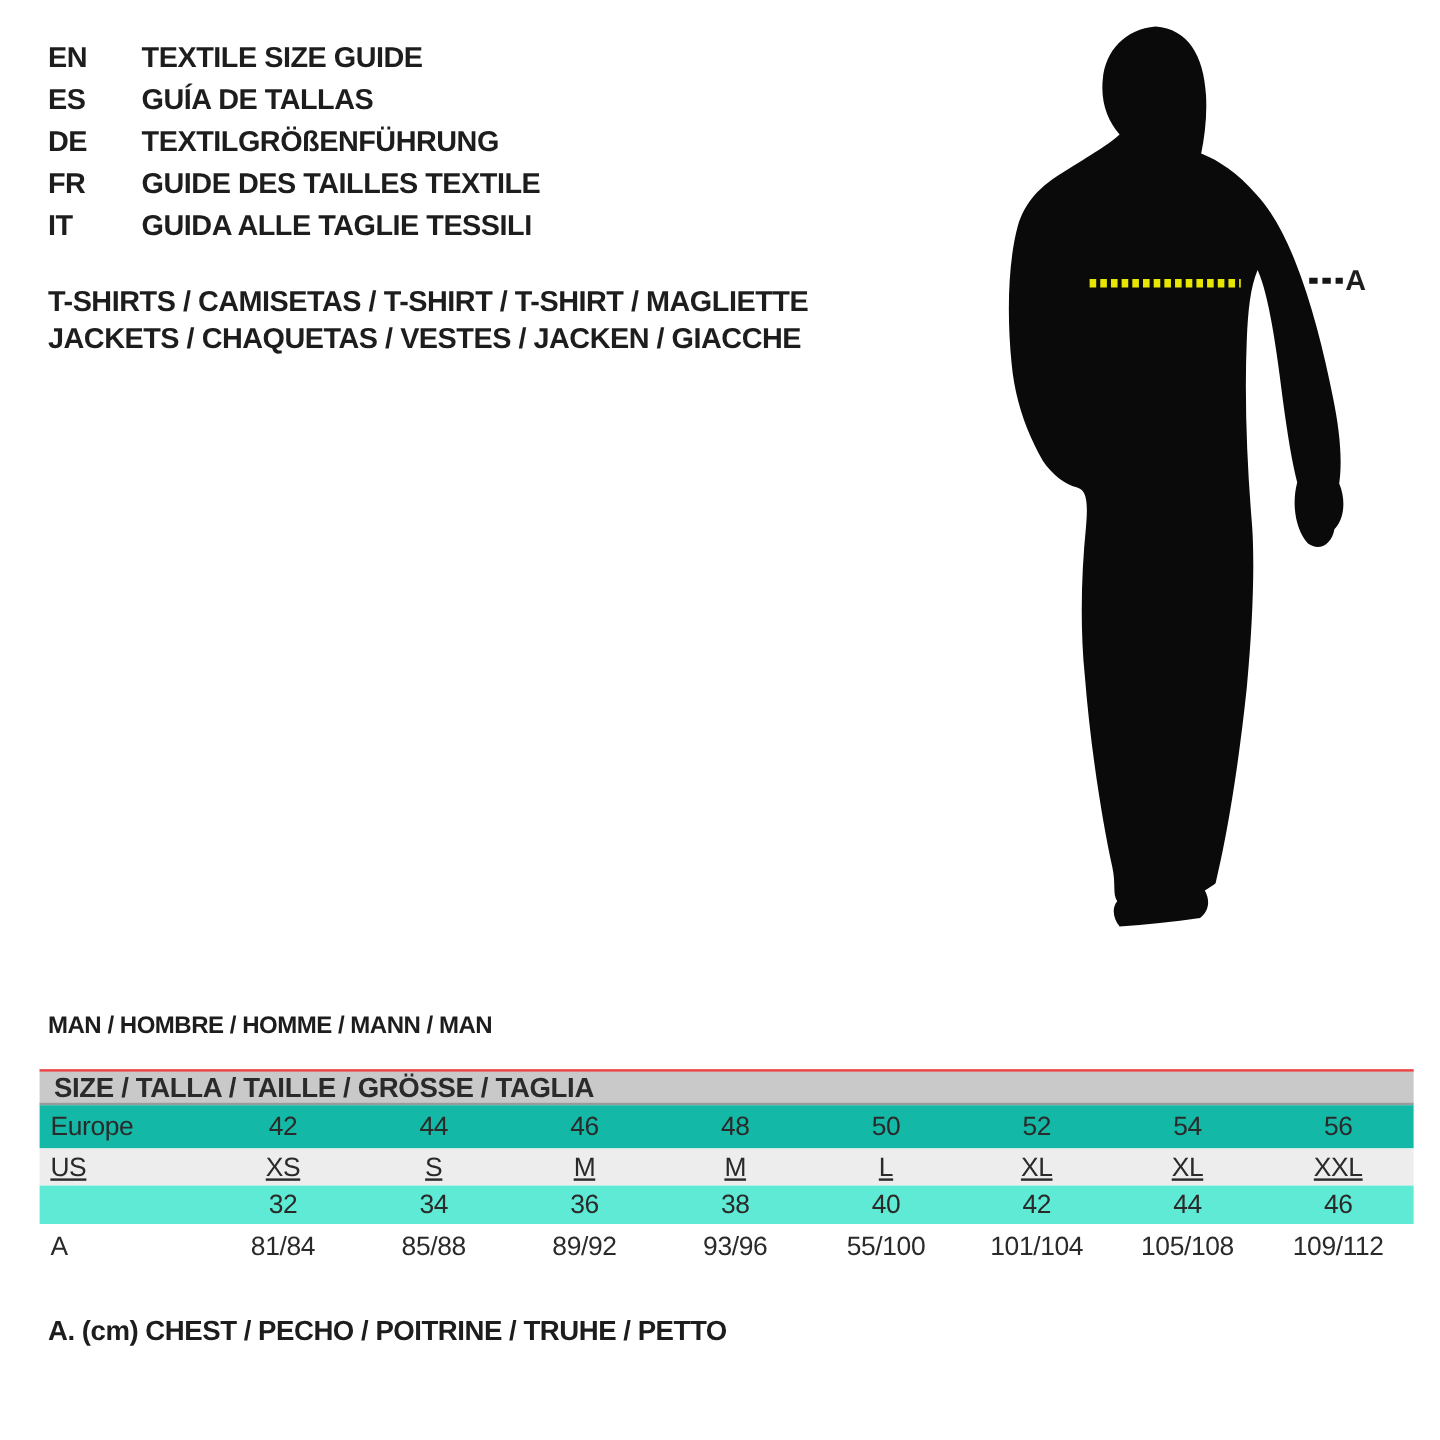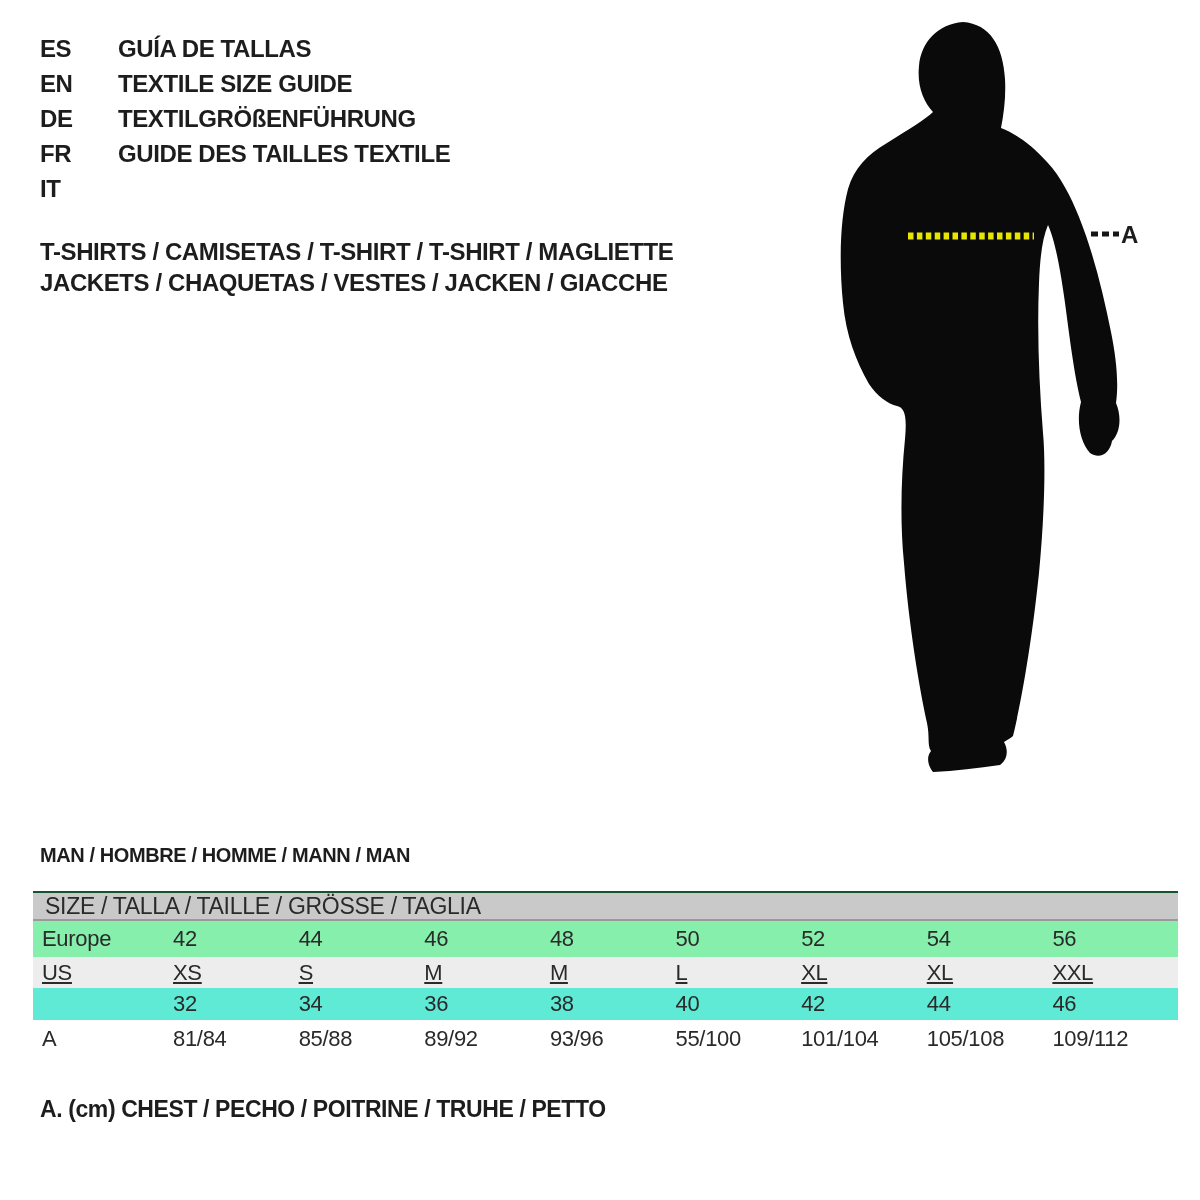--- a/index.html
+++ b/index.html
@@ -17,57 +17,58 @@
   .cat-line{font-size:24px;font-weight:700;letter-spacing:-0.4px;line-height:31px;white-space:nowrap;}
   
   .figure-svg{position:absolute;left:835px;top:10px;width:320px;height:790px;}
   .measure-a{position:absolute;left:1121px;top:221px;font-size:24px;font-weight:700;}
   
   .section-title{position:absolute;left:40px;top:843px;font-size:20px;font-weight:700;letter-spacing:-0.4px;line-height:24px;white-space:nowrap;}
   
   .size-table{position:absolute;left:33px;top:891px;width:1145px;font-size:22px;letter-spacing:-0.3px;}
   .thead{
     height:26px;line-height:26px;background:#c9c9c9;
-    border-top:2px solid #14532d;border-bottom:2px solid #9a9a9a;
-    font-size:23px;font-weight:400;padding-left:12px;color:#2a2a2a;white-space:nowrap;
+    border-top:2px solid #ef4444;border-bottom:2px solid #9a9a9a;
+    font-size:23px;font-weight:700;padding-left:12px;color:#2a2a2a;white-space:nowrap;
   }
   .trow{display:grid;grid-template-columns:140px repeat(8,1fr);align-items:center;color:#2a2a2a;}
   .trow .rlabel{text-align:left;padding-left:9px;}
-  .trow .cell{text-align:left;}
-  .row-europe{height:36px;background:#86efac;}
+  .trow .cell{text-align:center;}
+  .row-europe{height:36px;background:#14b8a6;}
   .row-us{height:31px;background:#ededed;text-decoration:underline;}
   .row-num{height:32px;background:#5eead4;}
   .row-a{height:38px;background:#ffffff;}
   
   .footnote{position:absolute;left:40px;top:1096px;font-size:23px;font-weight:700;letter-spacing:-0.4px;white-space:nowrap;text-align:center;}
 </style>
 </head>
 <body>
 
 <div class="canvas">
 
   <div class="lang-block">
     <div class="lang-row">
+      <span class="lang-code">EN</span>
+      <span class="lang-title">TEXTILE SIZE GUIDE</span>
+    </div>
+    <div class="lang-row">
       <span class="lang-code">ES</span>
       <span class="lang-title">GUÍA DE TALLAS</span>
-    </div>
-    <div class="lang-row">
-      <span class="lang-code">EN</span>
-      <span class="lang-title">TEXTILE SIZE GUIDE</span>
     </div>
     <div class="lang-row">
       <span class="lang-code">DE</span>
       <span class="lang-title">TEXTILGRÖßENFÜHRUNG</span>
     </div>
     <div class="lang-row">
       <span class="lang-code">FR</span>
       <span class="lang-title">GUIDE DES TAILLES TEXTILE</span>
     </div>
     <div class="lang-row">
       <span class="lang-code">IT</span>
+      <span class="lang-title">GUIDA ALLE TAGLIE TESSILI</span>
     </div>
   </div>
 
   <div class="cat-block">
     <div class="cat-line">T-SHIRTS / CAMISETAS / T-SHIRT / T-SHIRT / MAGLIETTE</div>
     <div class="cat-line">JACKETS / CHAQUETAS / VESTES / JACKEN / GIACCHE</div>
   </div>
 
   <svg class="figure-svg" viewBox="835 10 320 790" aria-hidden="true">
     <path fill="#0a0a0a" d="

